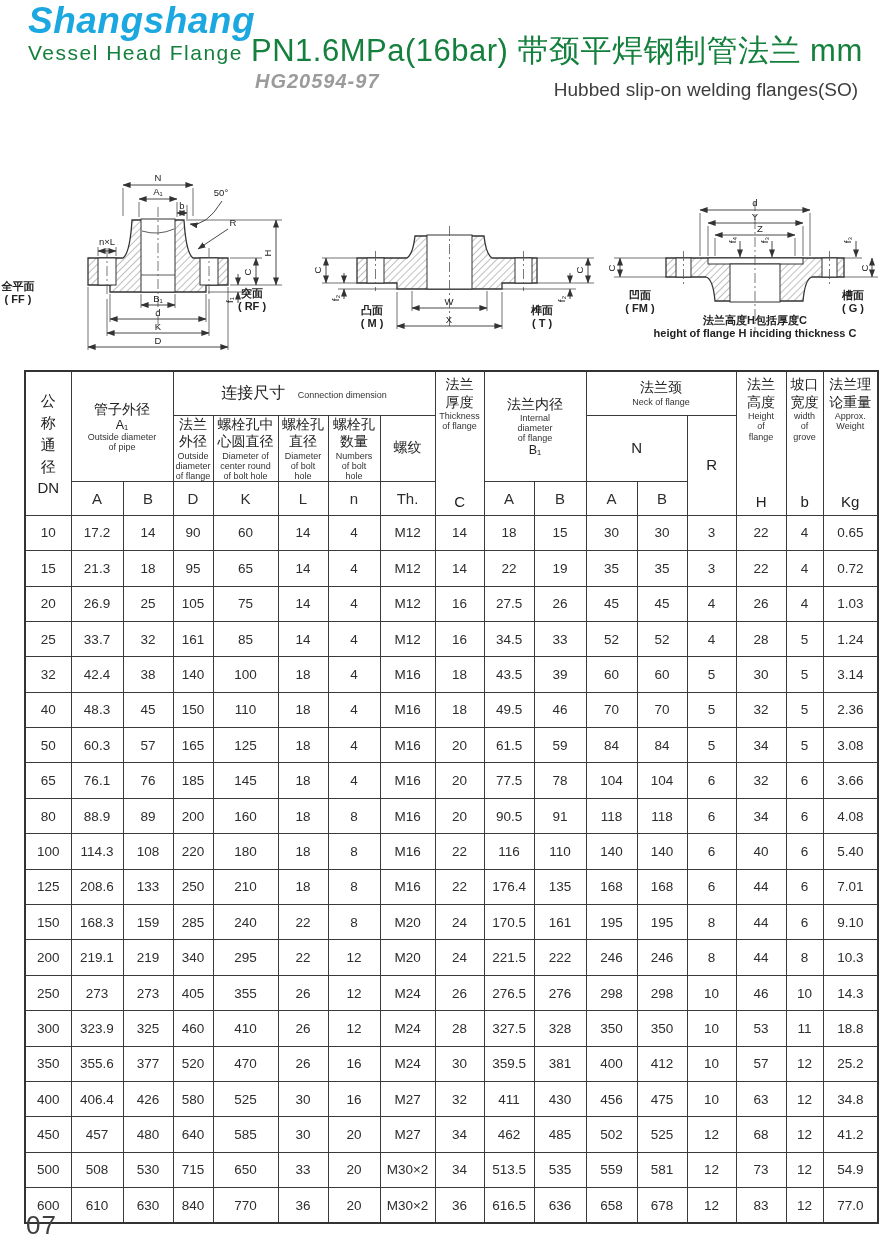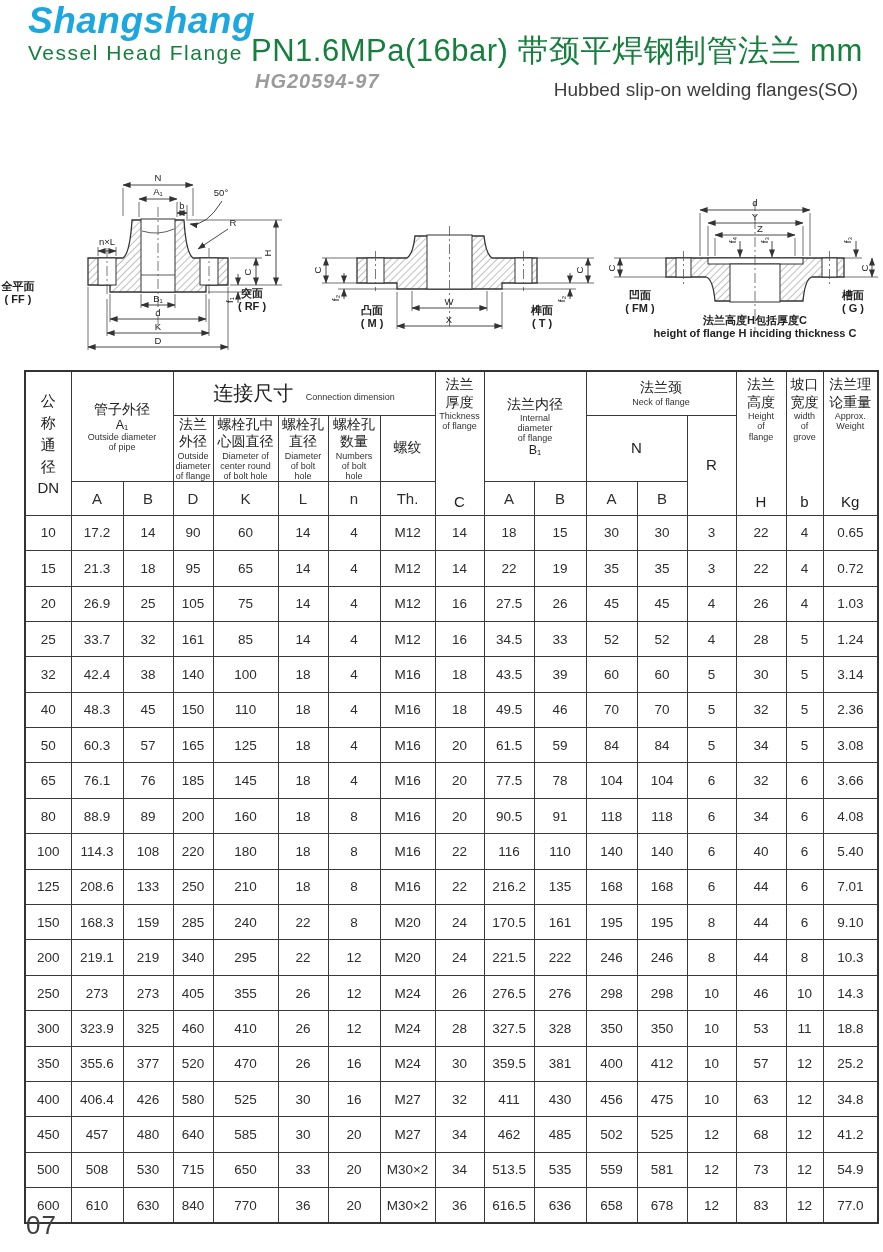--- a/index.html
+++ b/index.html
@@ -28,21 +28,21 @@
 
   
   .spec{position:absolute;left:24px;top:370px;width:853px;border-collapse:collapse;table-layout:fixed;}
   .spec th,.spec td{border:1.5px solid #3a3a3a;text-align:center;vertical-align:middle;
                     padding:0;font-weight:normal;color:#2e2e2e;}
   .spec{border:2px solid #333;}
   .spec td{font-size:13.5px;}
   .spec tbody tr{height:35.4px;}
   .hr1{height:44px;} .hr2{height:62px;} .hr3{height:34px;}
   .cn{font-size:14px;line-height:1.25;color:#222;}
-  .cn-big{font-size:20px;color:#222;margin-top:16px;}
+  .cn-big{font-size:16px;color:#222;margin-top:16px;}
   .en{font-size:9px;line-height:1.12;color:#333;}
   .sym{font-size:12.5px;color:#222;}
   .letter{font-size:15px;color:#222;}
   .pre{white-space:pre-line;}
   .vstack{display:flex;flex-direction:column;align-items:center;justify-content:space-between;height:134px;padding:3px 0;}
   .dncell{display:flex;flex-direction:column;align-items:center;justify-content:center;gap:2px;}
   .dncell .cn{font-size:15px;line-height:1.45;}
 
   .pagenum{position:absolute;left:26px;top:1210px;font-size:26px;color:#3f3f3f;letter-spacing:1px;}
 </style>
@@ -601,21 +601,21 @@
         <tr>
           <td>125</td>
           <td>208.6</td>
           <td>133</td>
           <td>250</td>
           <td>210</td>
           <td>18</td>
           <td>8</td>
           <td>M16</td>
           <td>22</td>
-          <td>216.2</td>
+          <td>176.4</td>
           <td>135</td>
           <td>168</td>
           <td>168</td>
           <td>6</td>
           <td>44</td>
           <td>6</td>
           <td>7.01</td>
         </tr>
         <tr>
           <td>150</td>

